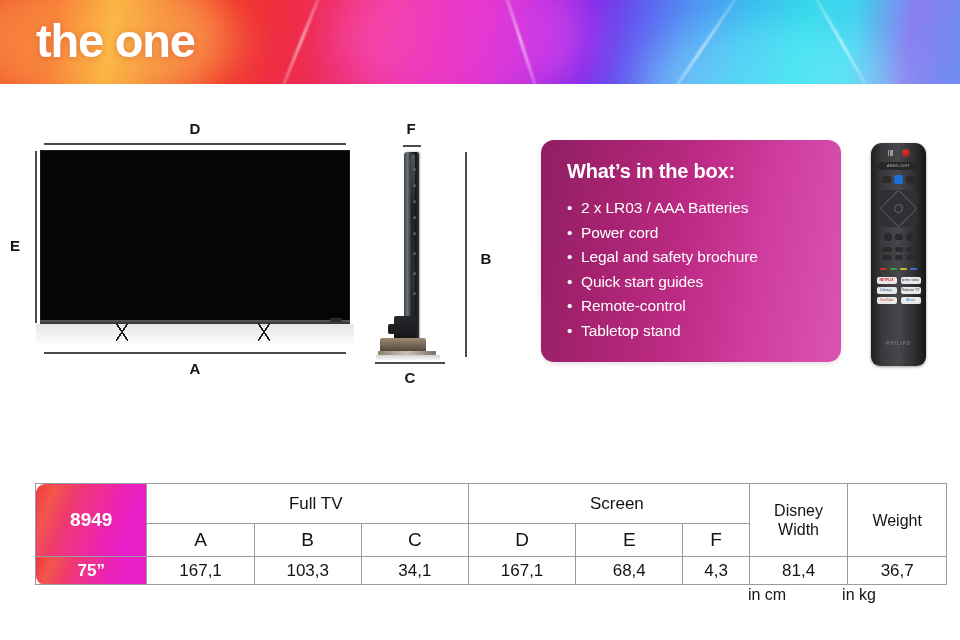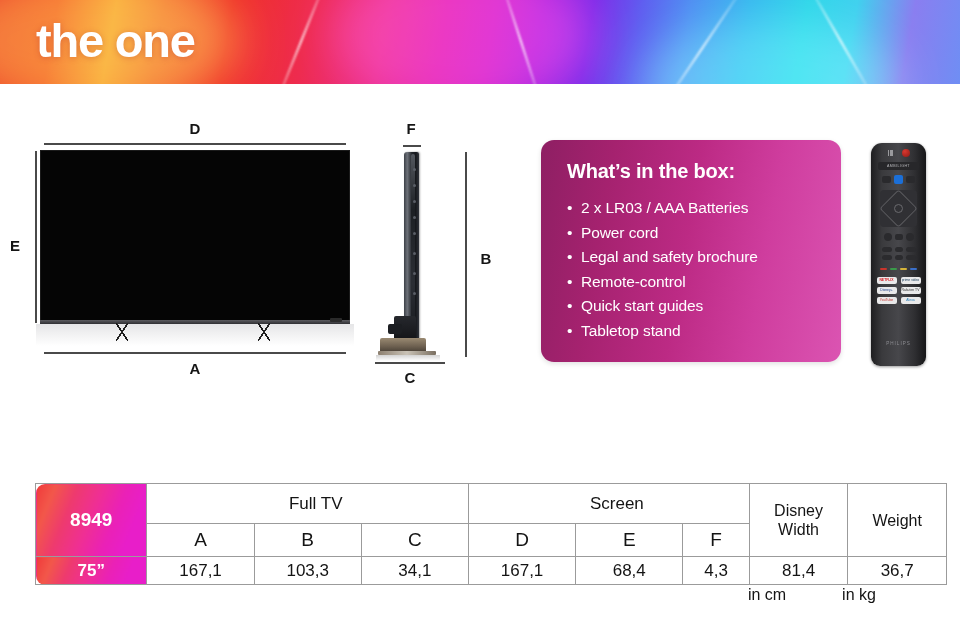--- a/index.html
+++ b/index.html
@@ -284,22 +284,22 @@
   <div class="dim-line-h" style="left:5px;top:252px;width:70px;"></div>
   <div class="dim-label" style="left:26px;top:259px;width:28px;">C</div>
 </div>
 
 <div id="box-panel">
   <div id="box-title">What’s in the box:</div>
   <ul id="box-list">
     <li>2 x LR03 / AAA Batteries</li>
     <li>Power cord</li>
     <li>Legal and safety brochure</li>
+    <li>Quick start guides</li>
     <li>Remote-control</li>
-    <li>Quick start guides</li>
     <li>Tabletop stand</li>
   </ul>
 </div>
 
 <div id="remote">
   <div id="rm-bars"></div>
   <div id="rm-power"></div>
   <div id="rm-ambilight">AMBILIGHT</div>
 
   <div class="rm-row" style="top:32px;">

